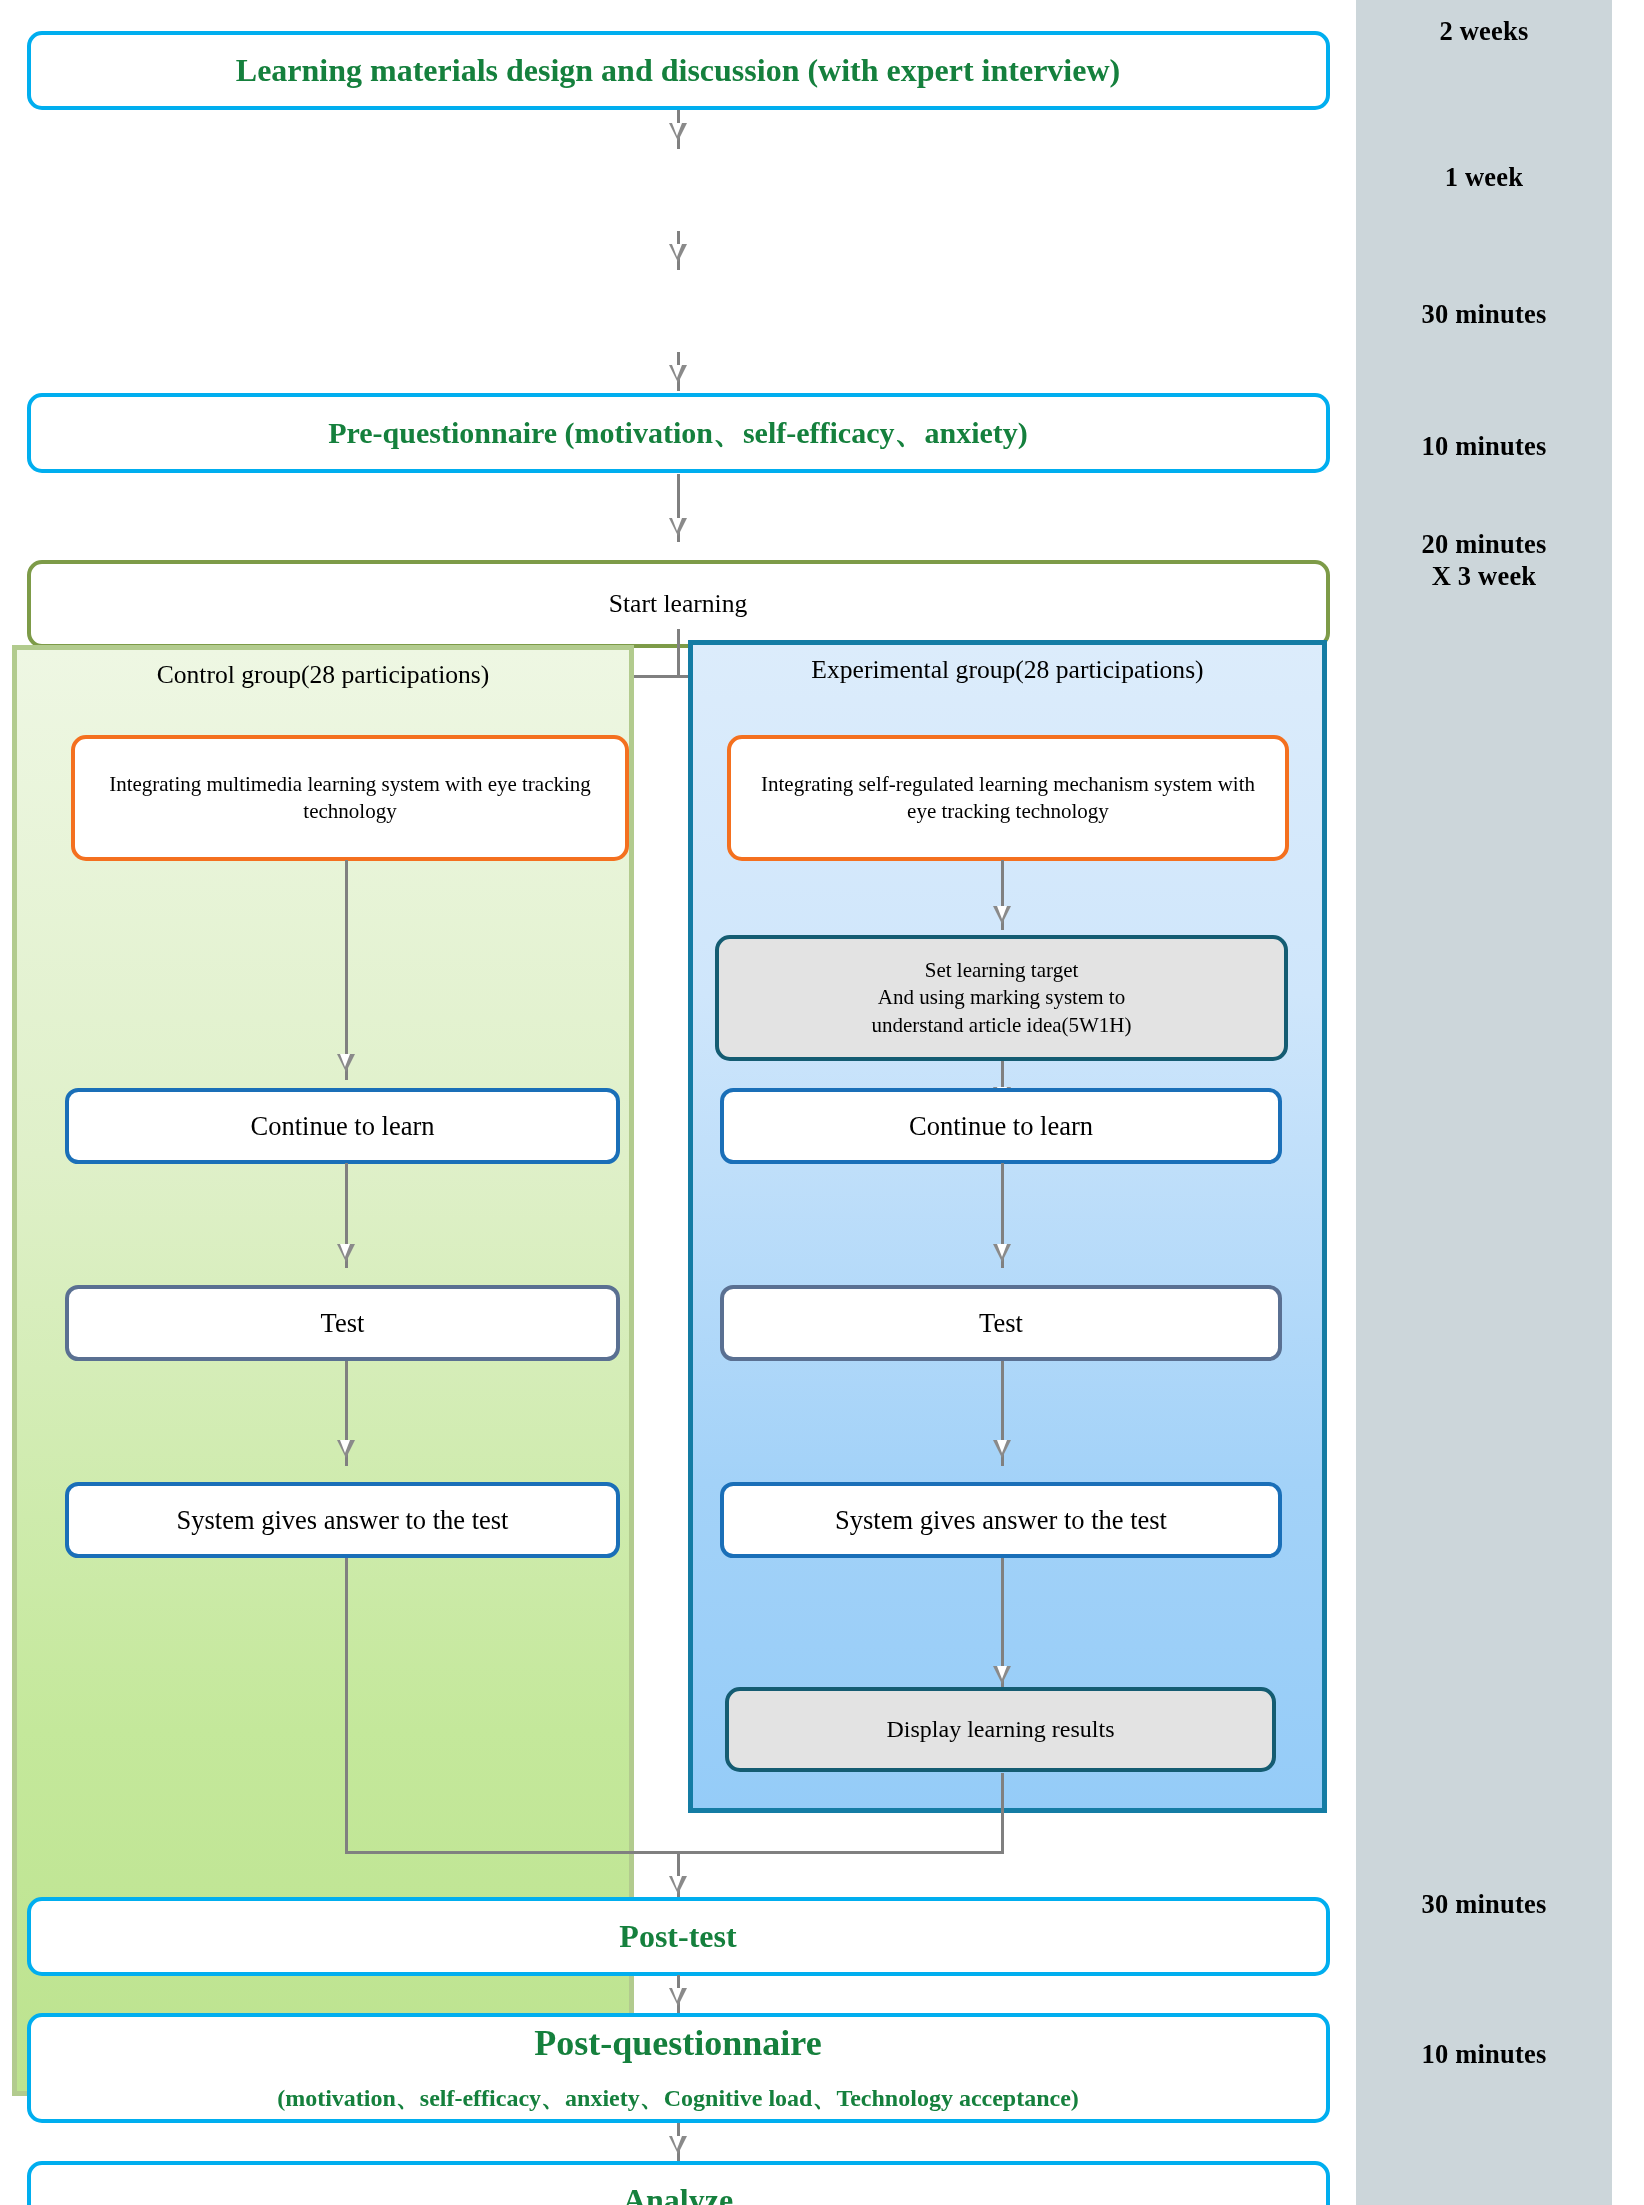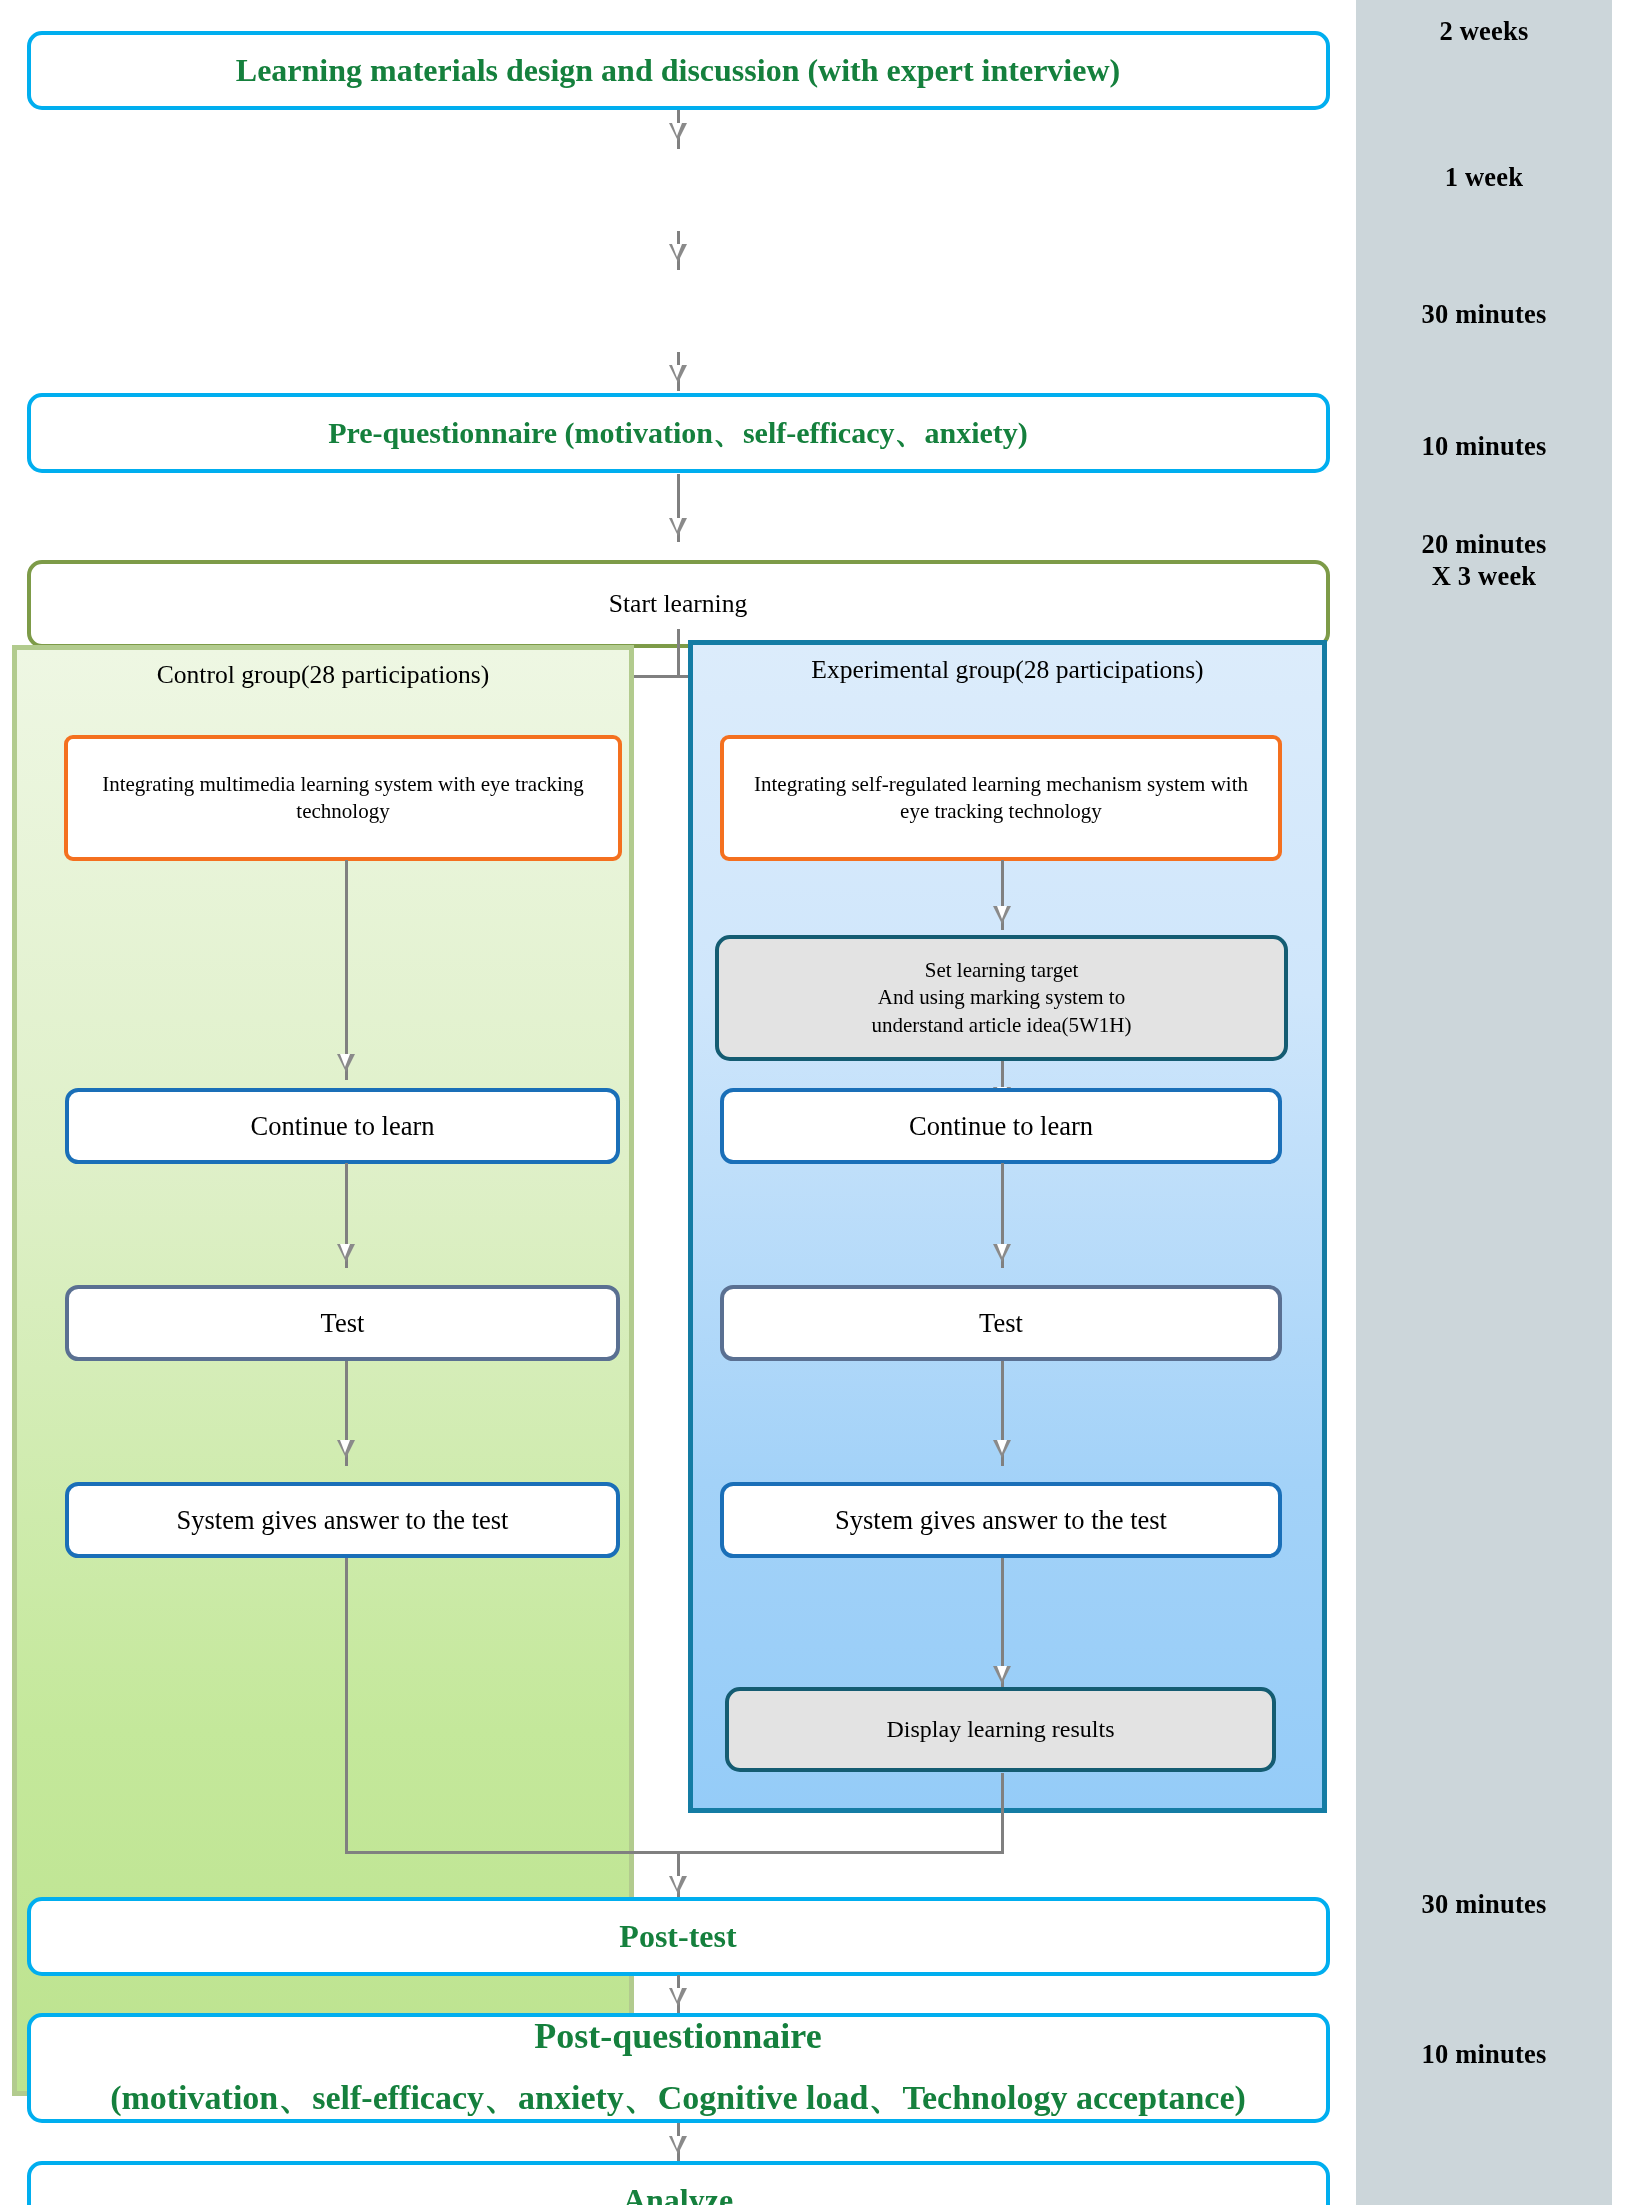--- a/index.html
+++ b/index.html
@@ -43,21 +43,21 @@
     border: 4.9px solid #00AEEF;
     border-radius: 15px;
     display: flex;
     align-items: center;
     justify-content: center;
     text-align: center;
     font-weight: bold;
     color: #15803d;
   }
   .stage .line1 { display: block; }
-  .stage .line2 { display: block; font-size: 34px; margin-top: 18px; }
+  .stage .line2 { display: block; font-size: 24px; margin-top: 18px; }
 
   
   #start-learning {
     position: absolute;
     left: 26.5px; top: 560px;
     width: 1303px; height: 88px;
     background: #ffffff;
     border: 4.9px solid #7d9b48;
     border-radius: 15px;
     display: flex; align-items: center; justify-content: center;
@@ -92,21 +92,21 @@
   .node {
     position: absolute;
     background: #ffffff;
     display: flex;
     align-items: center;
     justify-content: center;
     text-align: center;
     color: #000000;
     line-height: 1.30;
   }
-  .node-orange { border: 4.9px solid #f4701f; border-radius: 9px; }
+  .node-orange { border: 4.9px solid #f4701f; border-radius: 15px; margin-left: 7px; }
   .node-blue   { border: 4px solid #1a6fb8;  border-radius: 13.2px; }
   .node-slate  { border: 4px solid #5a7092;  border-radius: 13.2px; }
   .node-teal   { border: 4.9px solid #145c72; border-radius: 15px; background: #e3e3e3; }
 
   
   .vline {
     position: absolute;
     width: 2.6px;
     background: #808080;
   }

